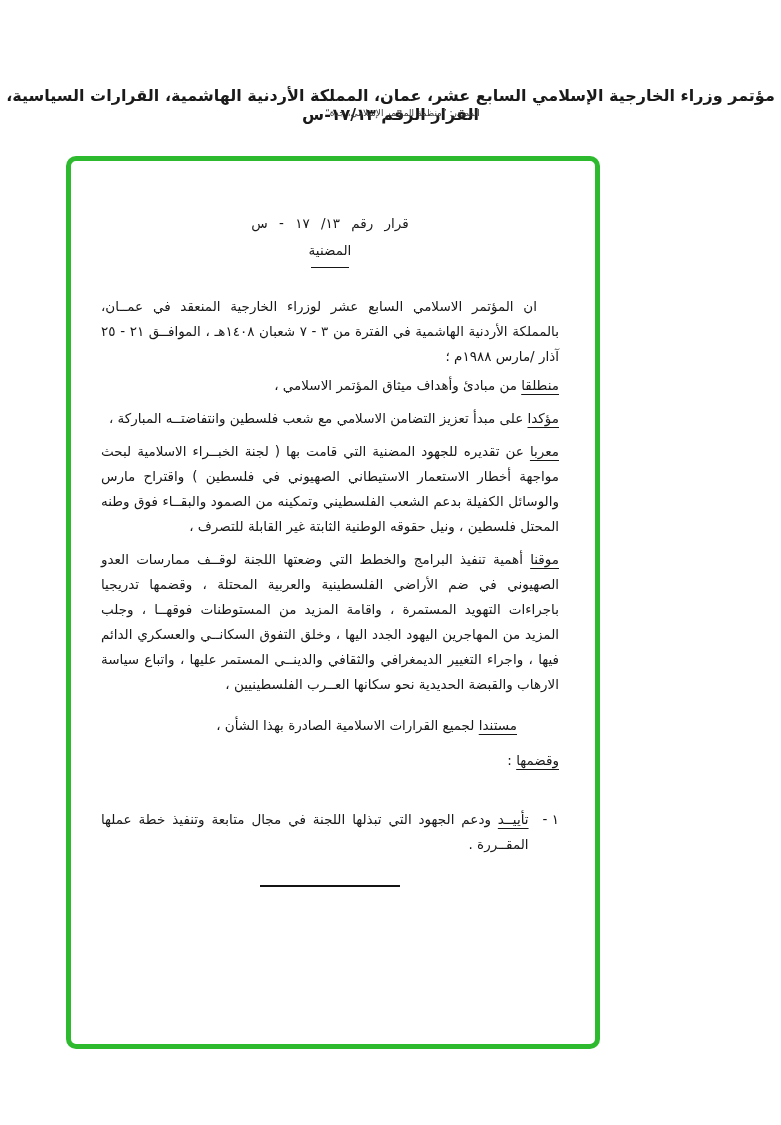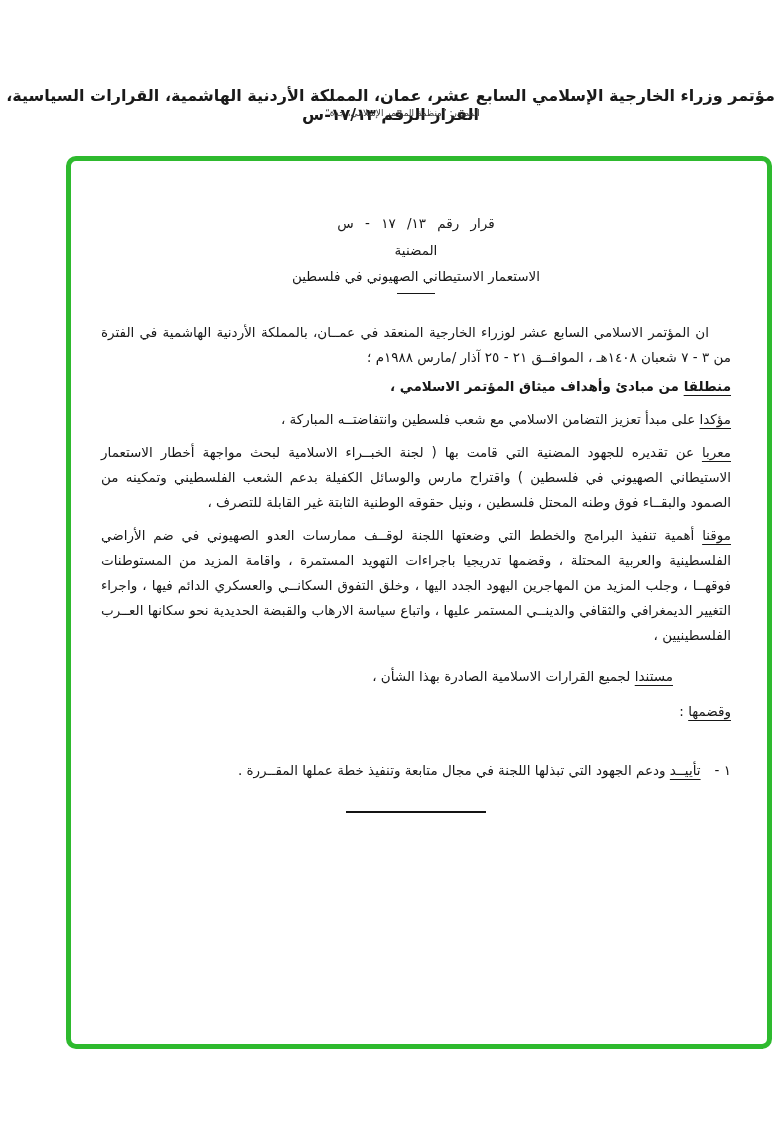--- a/index.html
+++ b/index.html
@@ -10,57 +10,56 @@
   .header-line{
     position:absolute;top:86px;left:0;width:100%;
     text-align:center;direction:rtl;font-weight:bold;font-size:16px;
     color:#1a1a1a;letter-spacing:0;
   }
   .source-line{
     position:absolute;top:108px;left:12px;width:100%;
     text-align:center;direction:rtl;font-weight:normal;font-size:9px;color:#333;
   }
   .scan-frame{
-    position:absolute;left:66px;top:156px;width:706px;height:893px;
+    position:absolute;left:66px;top:156px;width:534px;height:893px;
     box-sizing:border-box;border:5px solid #2eba2e;border-radius:10px;
     background:#ffffff;
   }
   .doc{
     position:absolute;inset:0;box-sizing:border-box;
     padding:50px 36px 0 30px;direction:rtl;text-align:right;
     font-size:13.5px;line-height:25px;color:#171717;
   }
   .t1{text-align:center;word-spacing:7px;margin-bottom:2px;}
   .t2{text-align:center;margin-bottom:1px;}
   .t3{text-align:center;}
   .rule-sm{width:38px;border-top:1.6px solid #161616;margin:4px auto 0 auto;height:0;}
   p.para{margin:0 0 8px 0;text-align:justify;text-justify:inter-word;}
   p.intro{margin-top:26px;margin-bottom:4px;text-indent:22px;}
-  p.p1{margin-bottom:8px;font-weight:bold;}
+  p.p1{margin-bottom:8px;}
   .lead{text-decoration:underline;text-underline-offset:4px;}
-  p.standing{margin-top:16px;margin-right:58px;margin-bottom:10px;text-align:right;}
+  p.standing{margin-top:16px;margin-right:42px;margin-bottom:10px;text-align:right;}
   p.decide{margin:6px 0 0 0;text-align:right;}
   .item{display:flex;flex-direction:row;gap:14px;margin-top:34px;}
   .item .num{white-space:nowrap;}
   .item .itext{display:inline-block;max-width:500px;text-align:justify;}
   .rule-footer{width:140px;border-top:2px solid #141414;height:0;margin:28px auto 0 auto;}
 </style>
 </head>
 <body>
 
 <div class="header-line">مؤتمر وزراء الخارجية الإسلامي السابع عشر، عمان، المملكة الأردنية الهاشمية، القرارات السياسية، القرار الرقم ١٧/١٣-س</div>
 
 <div class="source-line">المصدر:  ”منظمة المؤتمر الإسلامي، جدة“</div>
 
 <div class="scan-frame">
   <div class="doc">
 
     <div class="t1">قرار رقم ١٣/ ١٧ - س</div>
     <div class="t2">المضنية</div>
-    <div class="t3">الاستعمار الاستيطاني الصهيوني في فلسطين</div>
     <div class="rule-sm"></div>
 
     <p class="para intro">ان المؤتمر الاسلامي السابع عشر لوزراء الخارجية المنعقد في عمــان، بالمملكة الأردنية الهاشمية في الفترة من ٣ - ٧ شعبان ١٤٠٨هـ ، الموافــق ٢١ - ٢٥ آذار /مارس ١٩٨٨م ؛</p>
 
     <p class="para p1"><span class="lead">منطلقا</span><span> من مبادئ وأهداف ميثاق المؤتمر الاسلامي ،</span></p>
 
     <p class="para"><span class="lead">مؤكدا</span><span> على مبدأ تعزيز التضامن الاسلامي مع شعب فلسطين وانتفاضتــه المباركة ،</span></p>
 
     <p class="para"><span class="lead">معربا</span><span> عن تقديره للجهود المضنية التي قامت بها ( لجنة الخبــراء الاسلامية لبحث مواجهة أخطار الاستعمار الاستيطاني الصهيوني في فلسطين ) واقتراح مارس والوسائل الكفيلة بدعم الشعب الفلسطيني وتمكينه من الصمود والبقــاء فوق وطنه المحتل فلسطين ، ونيل حقوقه الوطنية الثابتة غير القابلة للتصرف ،</span></p>
 

